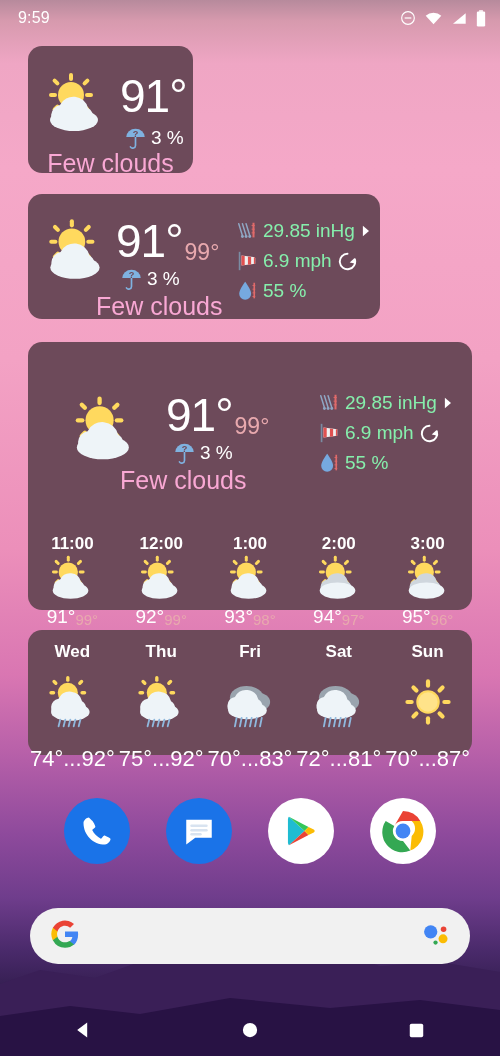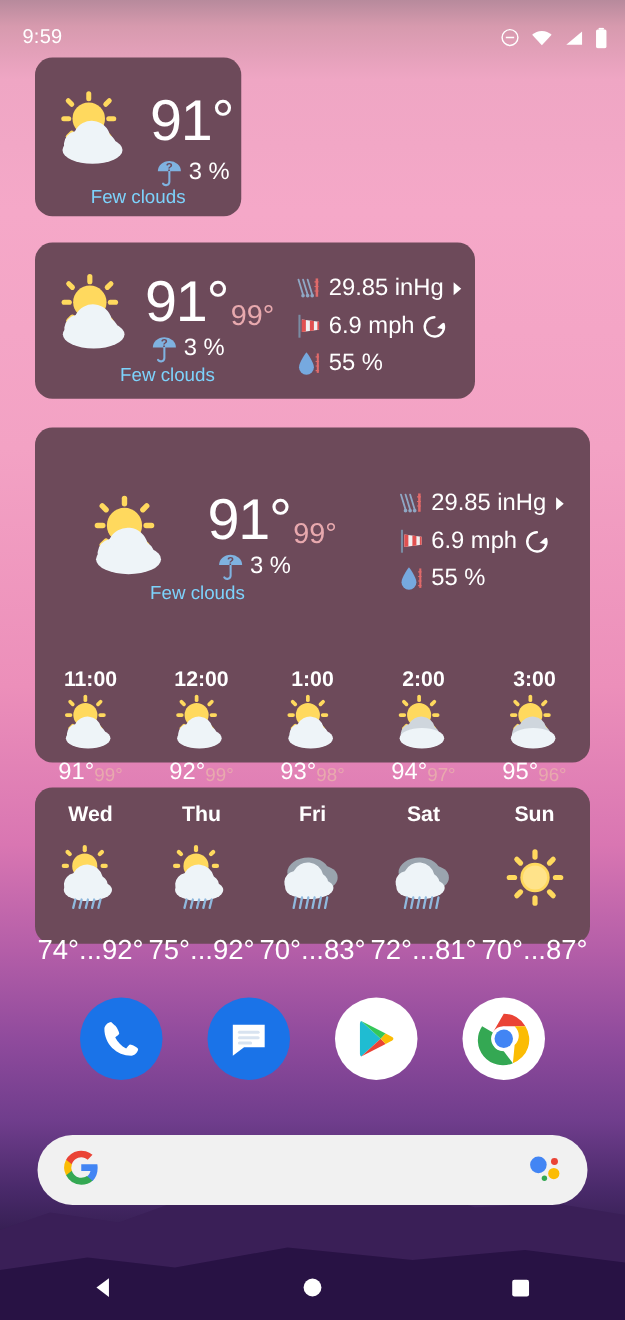--- a/index.html
+++ b/index.html
@@ -26,41 +26,41 @@
       #8e4a9c 79%,
       #6f3d8c 85%,
       #4a2a6b 90%,
       #2c1a47 95%,
       #241440 100%);
   }
   #mountains{ position:absolute; left:0; right:0; bottom:0; height:190px; }
 
   
   #statusbar{
-    position:absolute; top:13px; left:0; width:500px; height:34px;
+    position:absolute; top:1px; left:0; width:500px; height:34px;
     display:flex; align-items:center; justify-content:space-between;
     padding:0 14px 0 18px; color:#fff;
   }
   #statusbar .clock{ font-size:16px; letter-spacing:.2px; }
   #statusbar .icons{ display:flex; align-items:center; gap:9px; }
 
   
   .widget{
     position:absolute;
     background:#6d4a5a;
     border-radius:14px;
     color:#fff;
   }
   .wx-icon{ display:block; }
 
   .temp-main{ font-size:46px; font-weight:400; line-height:1; letter-spacing:-1px; }
   .temp-feels{ font-size:23px; color:#e8a9ae; line-height:1; }
-  .cond{ font-size:15px; color:#7dd3fc; }
+  .cond{ font-size:25px; color:#f9a8d4; }
   .pop{ font-size:19px; color:#fff; }
-  .metric{ font-size:19px; color:#ffffff; white-space:nowrap; }
+  .metric{ font-size:19px; color:#86efac; white-space:nowrap; }
 
   
   #widget1{ left:28px; top:46px; width:165px; height:127px; }
   #w1-icon{ position:absolute; left:12px; top:26px; }
   #w1-temp{ position:absolute; left:92px; top:27px; }
   #w1-pop{ position:absolute; left:96px; top:80px; display:flex; align-items:center; gap:4px; }
   #w1-cond{ position:absolute; left:0; right:0; top:103px; text-align:center; }
 
   
   #widget2{ left:28px; top:194px; width:352px; height:125px; }

